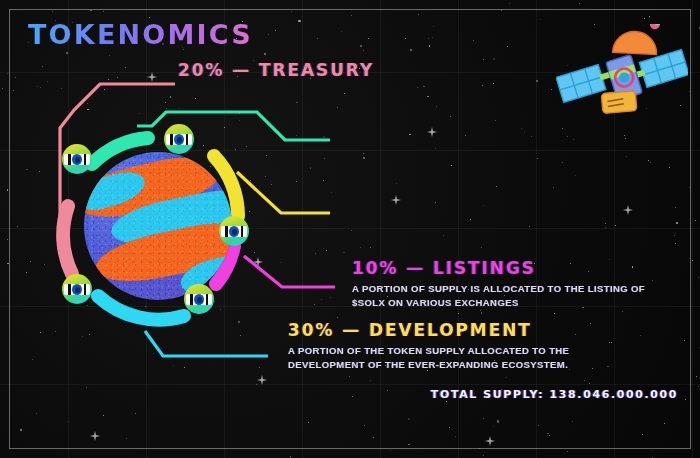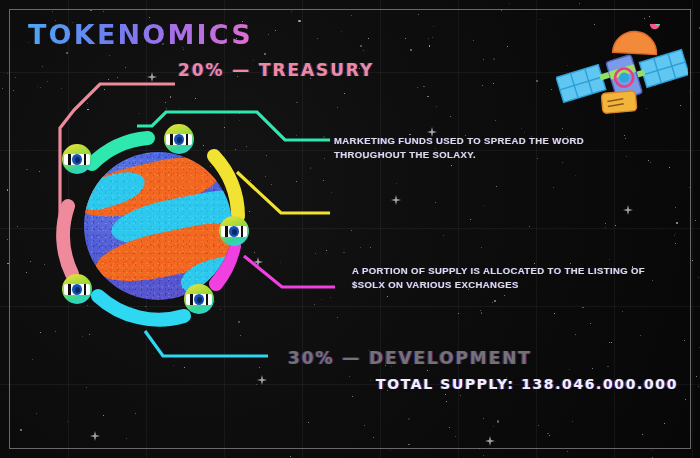--- a/index.html
+++ b/index.html
@@ -139,23 +139,23 @@
   }
   .legend-body {
     font-family:"Liberation Sans", sans-serif;
     font-weight:700; font-size:9.6px; letter-spacing:0.35px;
     color:#dcdce4; line-height:1.45; margin-top:4px;
     text-shadow:-0.6px 0 rgba(90,110,220,0.55), 0.6px 0 rgba(200,80,140,0.25);
     white-space:pre-line;
   }
 
   #total-supply {
-    position:absolute; right:22px; top:376px;
+    position:absolute; right:22px; top:388px;
     font-family:"DejaVu Sans", sans-serif;
-    font-weight:700; font-size:14px; letter-spacing:1.6px;
+    font-weight:700; font-size:11px; letter-spacing:1.6px;
     color:#f2f2f6; white-space:nowrap;
     text-shadow:-1.1px 0 rgba(70,95,225,0.75), 1.1px 0 rgba(225,70,150,0.45);
   }
 
   
   #satellite { position:absolute; left:556px; top:24px; width:132px; height:100px; }
 </style>
 </head>
 <body>
 
@@ -602,29 +602,30 @@
     <circle cx="112" cy="12" r="5" fill="#f25a8a"></circle>
     <circle cx="115" cy="11" r="3" fill="#6ae0a0"></circle>
   </g>
 </svg>
 
 <div class="legend-item" style="left:178px; top:62px;">
   <div class="legend-head" style="color: rgb(239, 138, 156); text-shadow: rgba(60, 80, 200, 0.55) -1.2px 0px, rgba(220, 60, 140, 0.35) 1.2px 0px;">20% — TREASURY</div>
 </div>
 
 <div class="legend-item" style="left:334px; top:130px;">
-  <div class="legend-body">MARKETING FUNDS USED TO SPREAD THE WORD
-THROUGHOUT THE SOLAXY.</div>
 </div>
 
 <div class="legend-item" style="left:352px; top:190px;">
 </div>
 
 <div class="legend-item" style="left:352px; top:260px;">
+  <div class="legend-head" style="color: rgb(240, 64, 224); text-shadow: rgba(60, 80, 200, 0.55) -1.2px 0px, rgba(220, 60, 140, 0.35) 1.2px 0px;">10% — LISTINGS</div>
   <div class="legend-body">A PORTION OF SUPPLY IS ALLOCATED TO THE LISTING OF
 $SOLX ON VARIOUS EXCHANGES</div>
 </div>
 
 <div class="legend-item" style="left:288px; top:322px;">
-  <div class="legend-head" style="color: #737373; text-shadow: rgba(60, 80, 200, 0.55) -1.2px 0px, rgba(220, 60, 140, 0.35) 1.2px 0px; margin-top: 28px;">30% — DEVELOPMENT</div>
+  <div class="legend-head" style="color: #fde047; text-shadow: rgba(60, 80, 200, 0.55) -1.2px 0px, rgba(220, 60, 140, 0.35) 1.2px 0px;">30% — DEVELOPMENT</div>
+  <div class="legend-body">A PORTION OF THE TOKEN SUPPLY ALLOCATED TO THE
+DEVELOPMENT OF THE EVER-EXPANDING ECOSYSTEM.</div>
 </div>
 
 <div id="total-supply">TOTAL SUPPLY: 138.046.000.000</div>
 
 </body></html>

